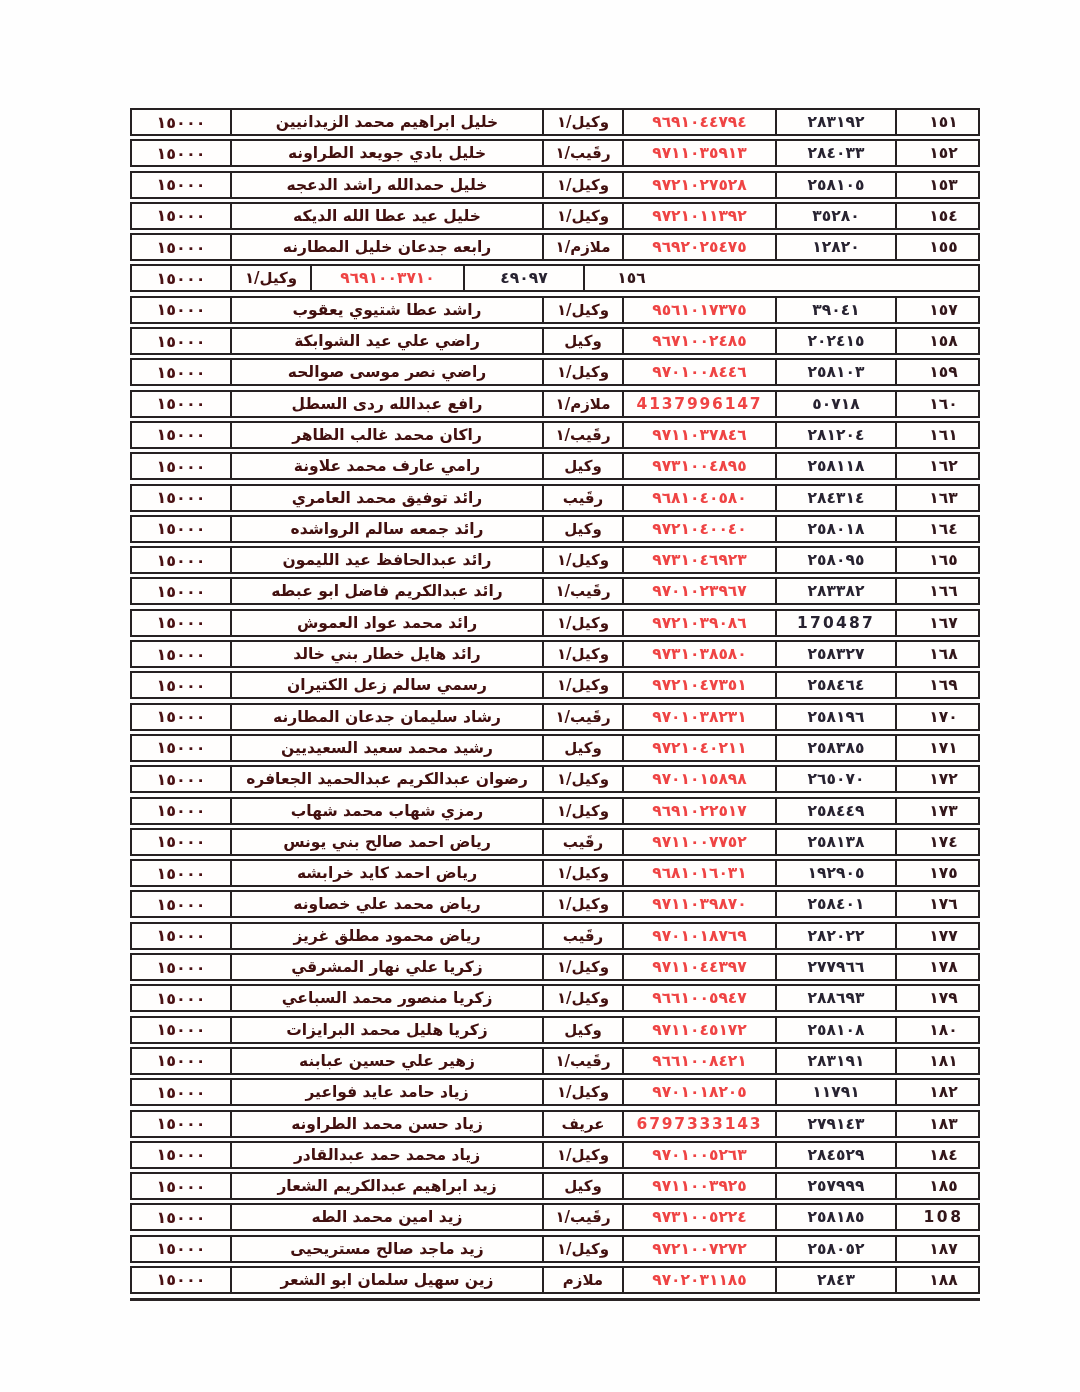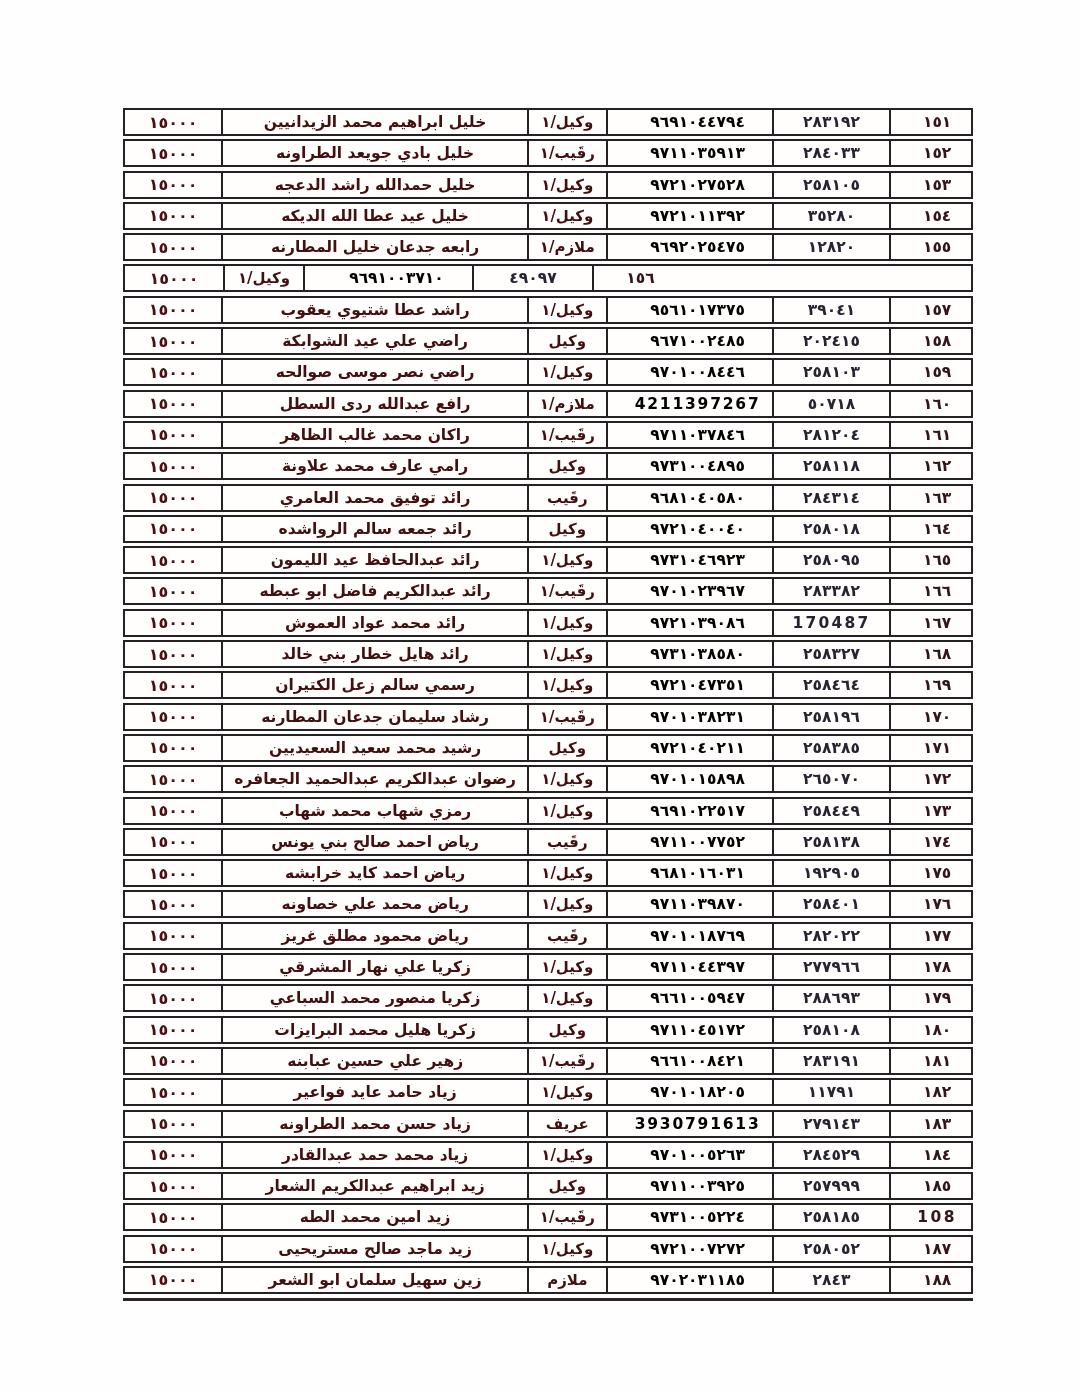--- a/index.html
+++ b/index.html
@@ -12,21 +12,21 @@
     font-family: "DejaVu Sans", sans-serif;
   }
   .page {
     position: relative;
     width: 1080px;
     height: 1392px;
     background: #fefefe;
   }
   .table-wrap {
     position: absolute;
-    left: 123px;
+    left: 130px;
     top: 108px;
     width: 850px;
     display: flex;
     flex-direction: column;
     gap: 3.3px;
   }
   .row {
     box-sizing: border-box;
     display: flex;
     height: 28px;
@@ -60,24 +60,23 @@
   .c-rank {
     width: 80px;
     border-right: 2px solid #262122;
     color: #42100f;
     font-size: 15px;
     direction: rtl;
   }
   .c-natid {
     width: 153px;
     border-right: 2px solid #262122;
-    color: #000000;
+    color: #ef4444;
     font-size: 15.5px;
     letter-spacing: 1.8px;
-    margin-left: 16px;
   }
   .c-serial {
     width: 120px;
     border-right: 2px solid #262122;
     color: #282331;
     font-size: 15.5px;
     letter-spacing: 2.2px;
   }
   .c-no {
     width: 81px;
@@ -166,21 +165,21 @@
     <div class="cell c-name">راضي نصر موسى صوالحه</div>
     <div class="cell c-rank">وكيل/١</div>
     <div class="cell c-natid">٩٧٠١٠٠٨٤٤٦</div>
     <div class="cell c-serial">٢٥٨١٠٣</div>
     <div class="cell c-no">١٥٩</div>
   </div>
       <div class="row">
     <div class="cell c-amount">١٥٠٠٠</div>
     <div class="cell c-name">رافع عبدالله ردى السطل</div>
     <div class="cell c-rank">ملازم/١</div>
-    <div class="cell c-natid">4211397267</div>
+    <div class="cell c-natid">4137996147</div>
     <div class="cell c-serial">٥٠٧١٨</div>
     <div class="cell c-no">١٦٠</div>
   </div>
       <div class="row">
     <div class="cell c-amount">١٥٠٠٠</div>
     <div class="cell c-name">راكان محمد غالب الظاهر</div>
     <div class="cell c-rank">رقَيب/١</div>
     <div class="cell c-natid">٩٧١١٠٣٧٨٤٦</div>
     <div class="cell c-serial">٢٨١٢٠٤</div>
     <div class="cell c-no">١٦١</div>
@@ -350,21 +349,21 @@
     <div class="cell c-name">زياد حامد عايد فواعير</div>
     <div class="cell c-rank">وكيل/١</div>
     <div class="cell c-natid">٩٧٠١٠١٨٢٠٥</div>
     <div class="cell c-serial">١١٧٩١</div>
     <div class="cell c-no">١٨٢</div>
   </div>
       <div class="row">
     <div class="cell c-amount">١٥٠٠٠</div>
     <div class="cell c-name">زياد حسن محمد الطراونه</div>
     <div class="cell c-rank">عريف</div>
-    <div class="cell c-natid">3930791613</div>
+    <div class="cell c-natid">6797333143</div>
     <div class="cell c-serial">٢٧٩١٤٣</div>
     <div class="cell c-no">١٨٣</div>
   </div>
       <div class="row">
     <div class="cell c-amount">١٥٠٠٠</div>
     <div class="cell c-name">زياد محمد حمد عبدالقادر</div>
     <div class="cell c-rank">وكيل/١</div>
     <div class="cell c-natid">٩٧٠١٠٠٥٢٦٣</div>
     <div class="cell c-serial">٢٨٤٥٢٩</div>
     <div class="cell c-no">١٨٤</div>

